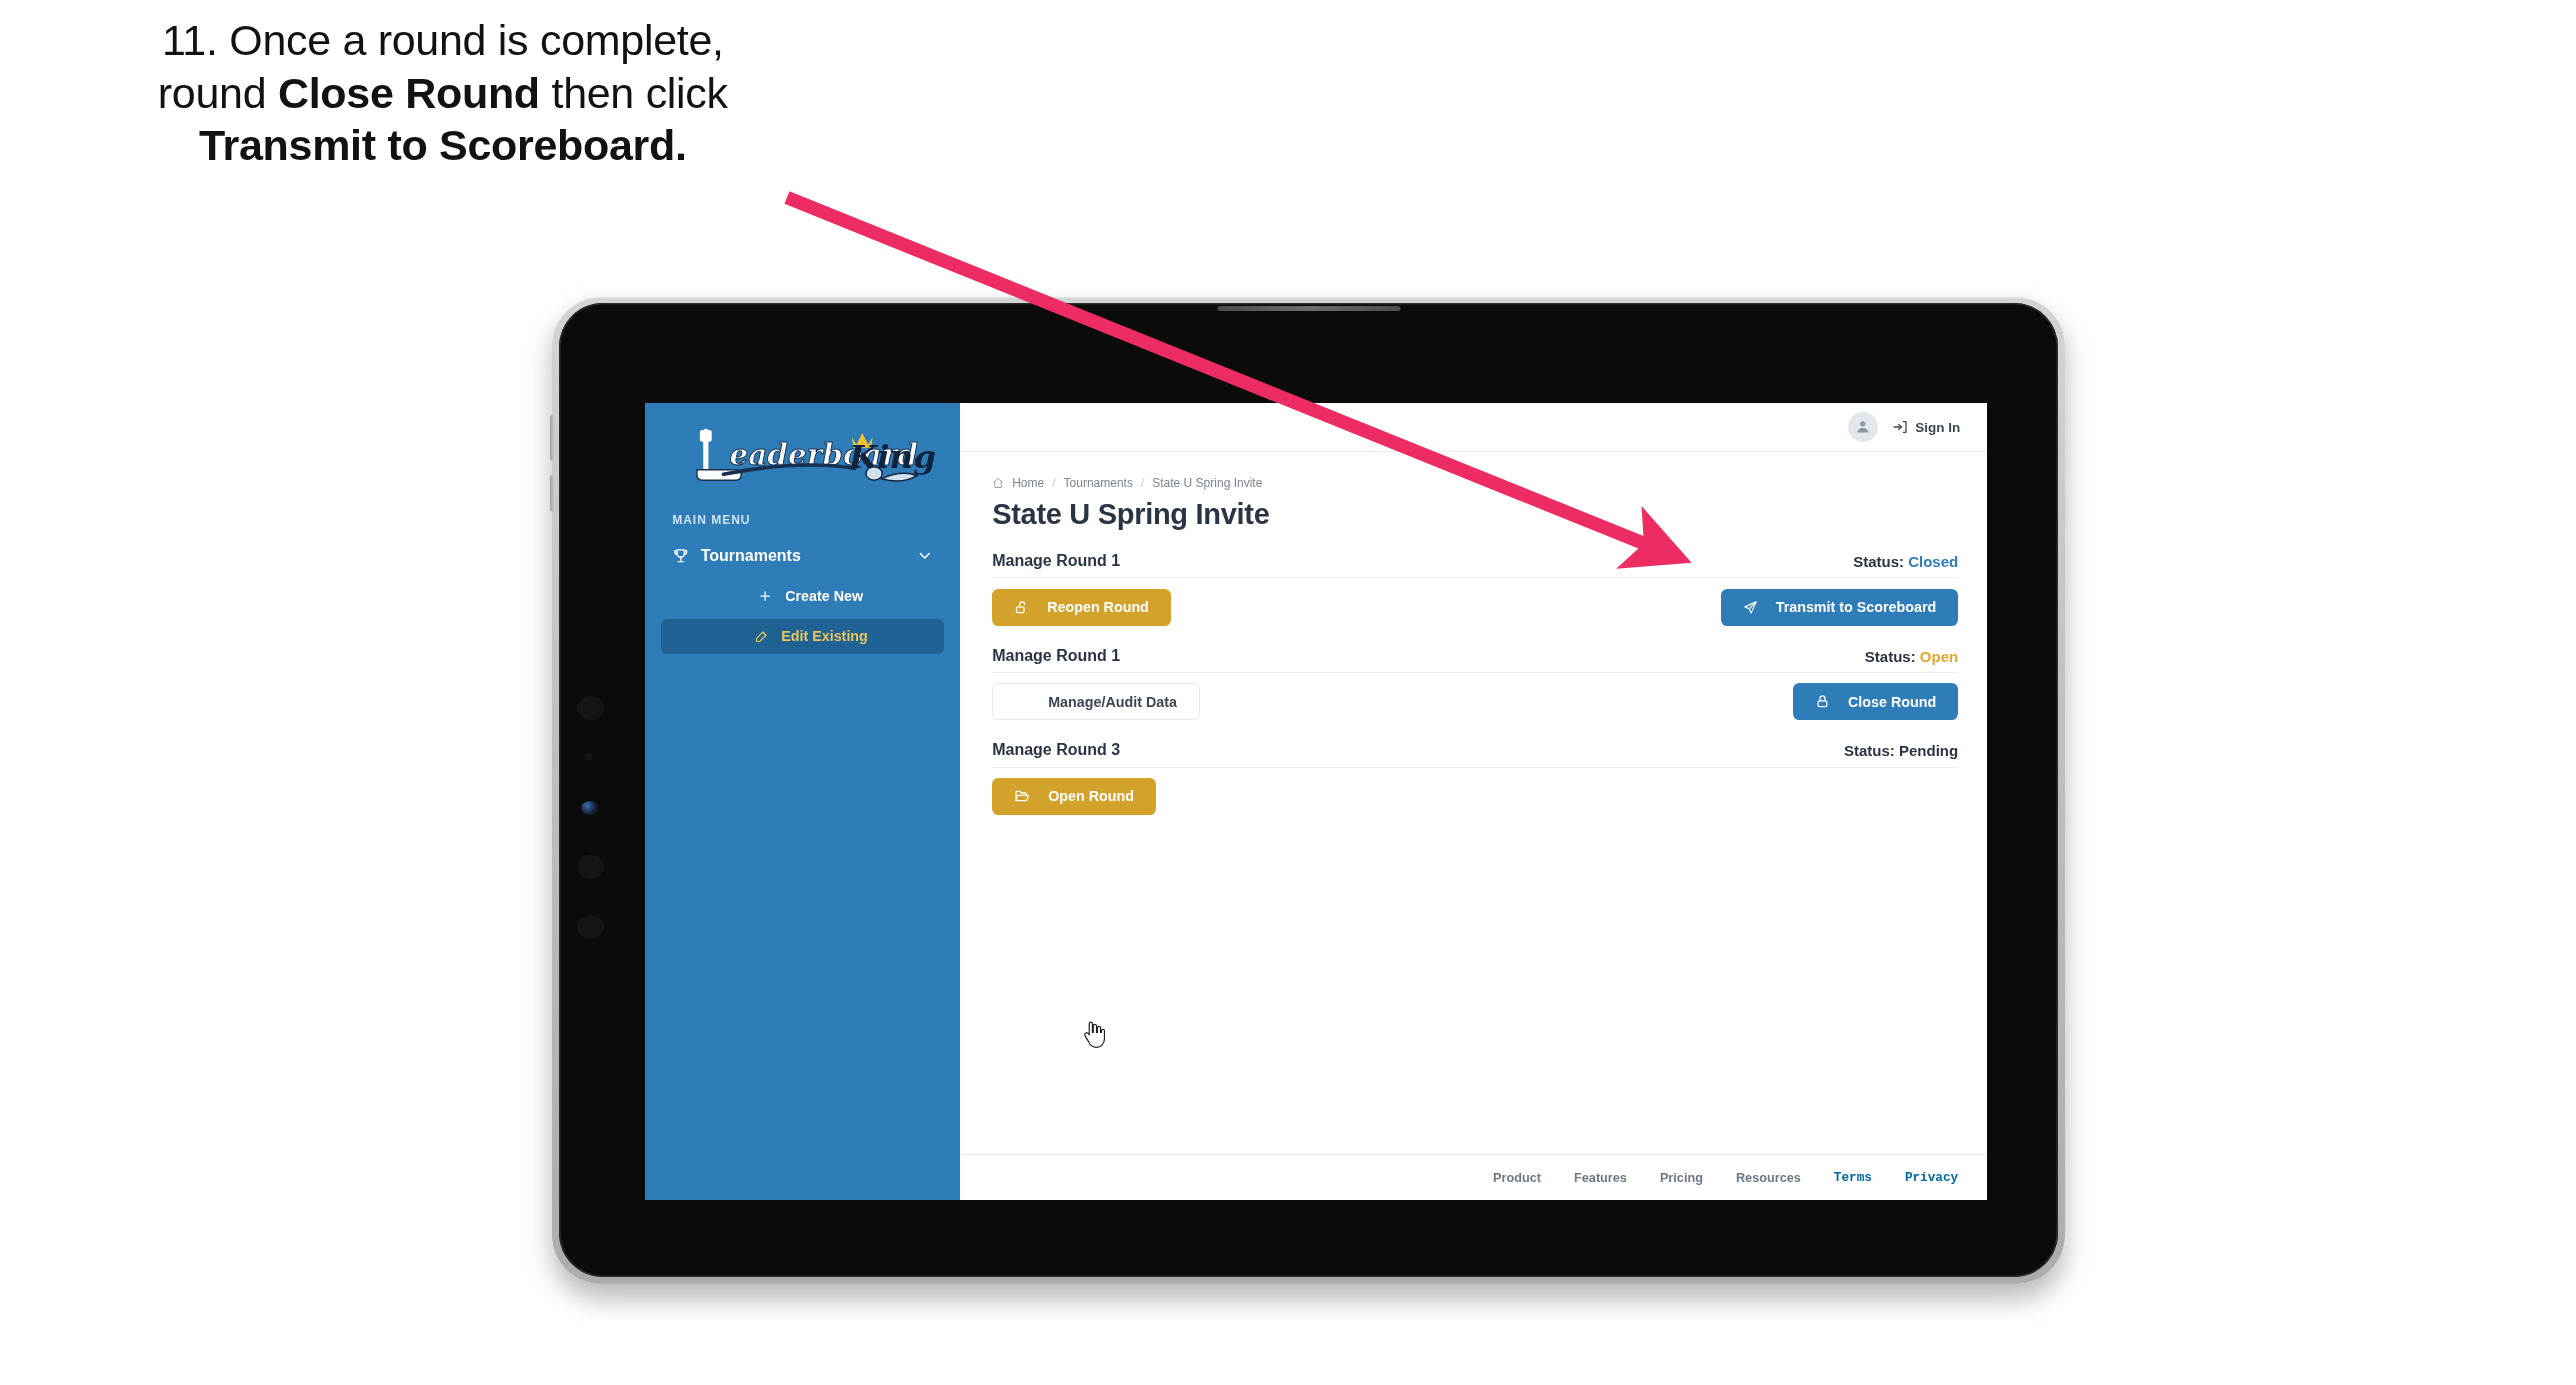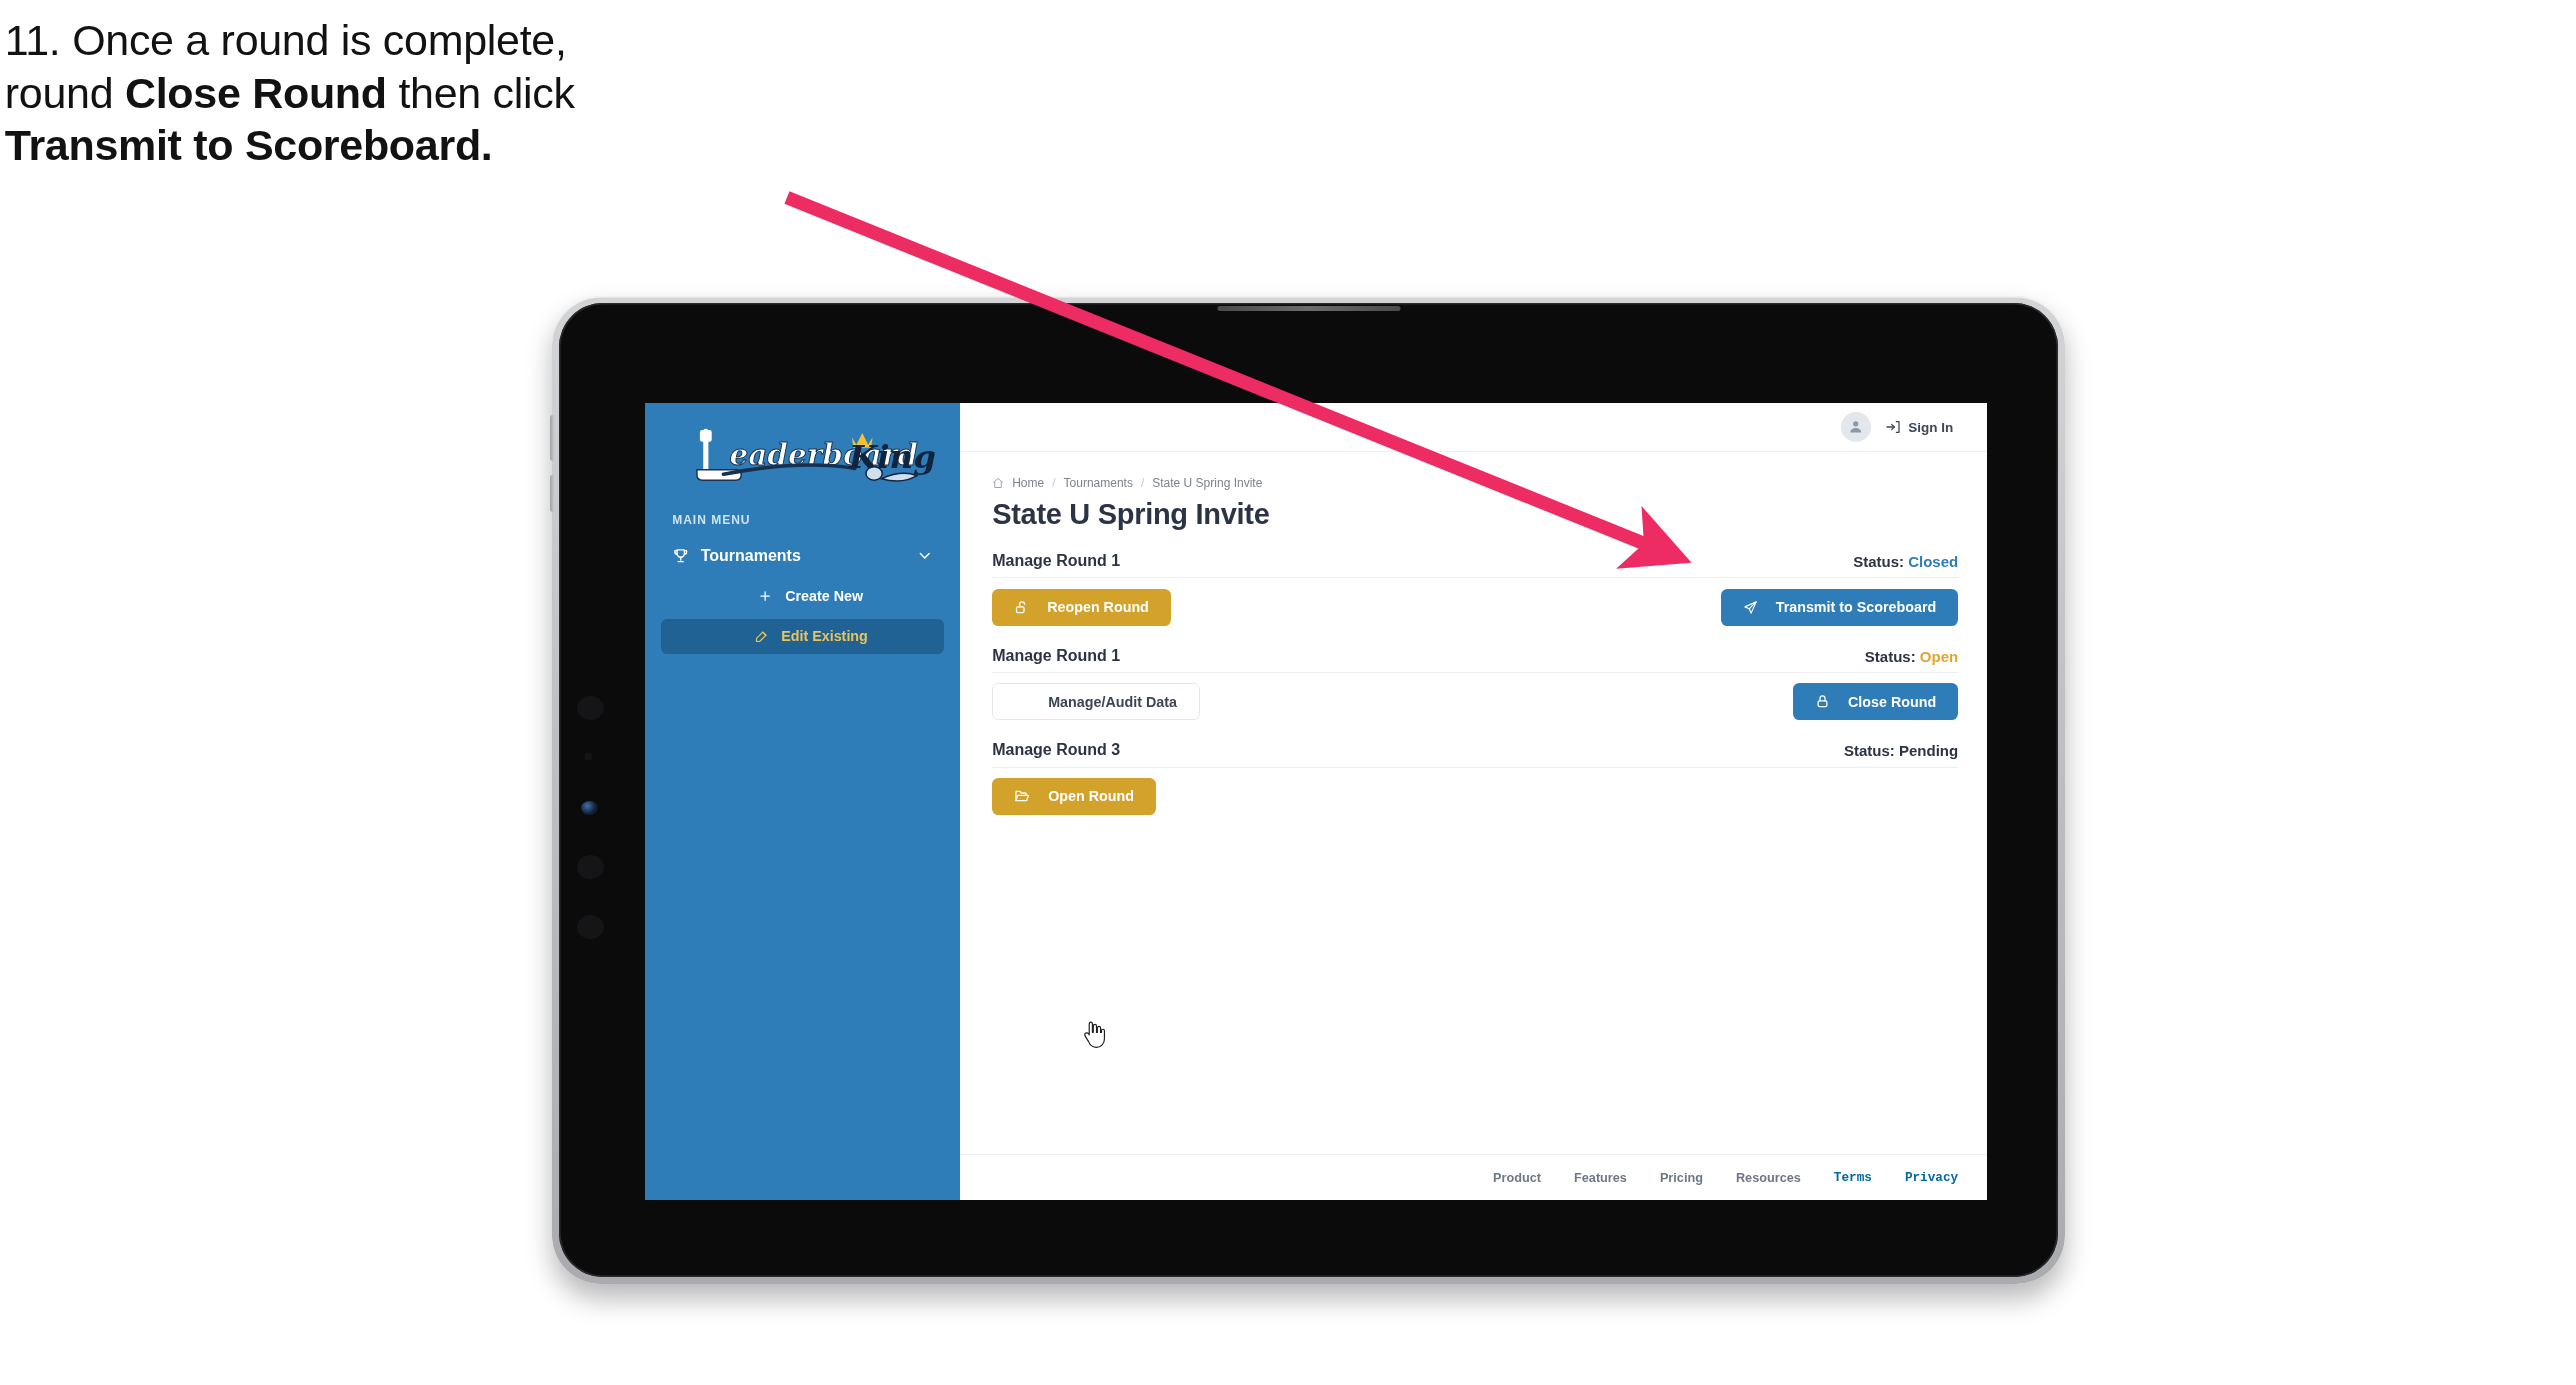--- a/index.html
+++ b/index.html
@@ -12,21 +12,21 @@
   #stage { position: relative; width: 2576px; height: 1386px; background:#fff; }
 
   
   .caption {
     position: absolute; left: 4.8px; top: 14.3px; width: 876px;
     font-size: 43px; line-height: 1.22;
     color: #121212; letter-spacing: -0.3px;
     font-family: "Liberation Sans", sans-serif;
   }
   .caption .b { font-weight: 700; }
-  .caption .ln { display:block; white-space: nowrap; }
+  .caption .ln { display:block; white-space: nowrap; text-align: center; }
 
   
   .arrow-svg { position: absolute; left: 0; top: 0; width: 2576px; height: 1386px; pointer-events:none; }
 
   
   .tablet {
     position: absolute; left: 552px; top: 296px;
     width: 1513px; height: 988px;
     background: linear-gradient(180deg,#d3d4d6 0%, #bfc1c4 40%, #a9abae 100%);
     border-radius: 49px;
@@ -83,21 +83,21 @@
   }
   .nav-sub.active { background:#1F6293; color:#E9C35C; }
   .nav-sub.active .ico svg { stroke:#E9C35C; }
   .ico { display:inline-flex; align-items:center; justify-content:center; }
 
   
   .main { flex:1; display:flex; flex-direction:column; background:#fff; min-width:0; }
   .topbar {
     height: 49px; border-bottom: 0.8px solid #eceef1;
     display:flex; align-items:center; justify-content:flex-end;
-    padding-right: 34px; gap: 14.3px; text-align: right;
+    padding-right: 27px; gap: 14.3px; text-align: right;
   }
   .avatar {
     width: 30px; height: 30px; border-radius:50%; background:#e3e7ec;
     display:flex; align-items:center; justify-content:center;
   }
   .signin { display:flex; align-items:center; gap:7.2px; font-size:13.5px; font-weight:700; color:#3c4655; }
 
   .content { flex:1; padding: 24px 29px 0 32px; position:relative; }
   .breadcrumb { display:flex; align-items:center; gap:8px; font-size:12px; color:#8d96a3; }
   .breadcrumb .sep { color:#c3cad3; }

